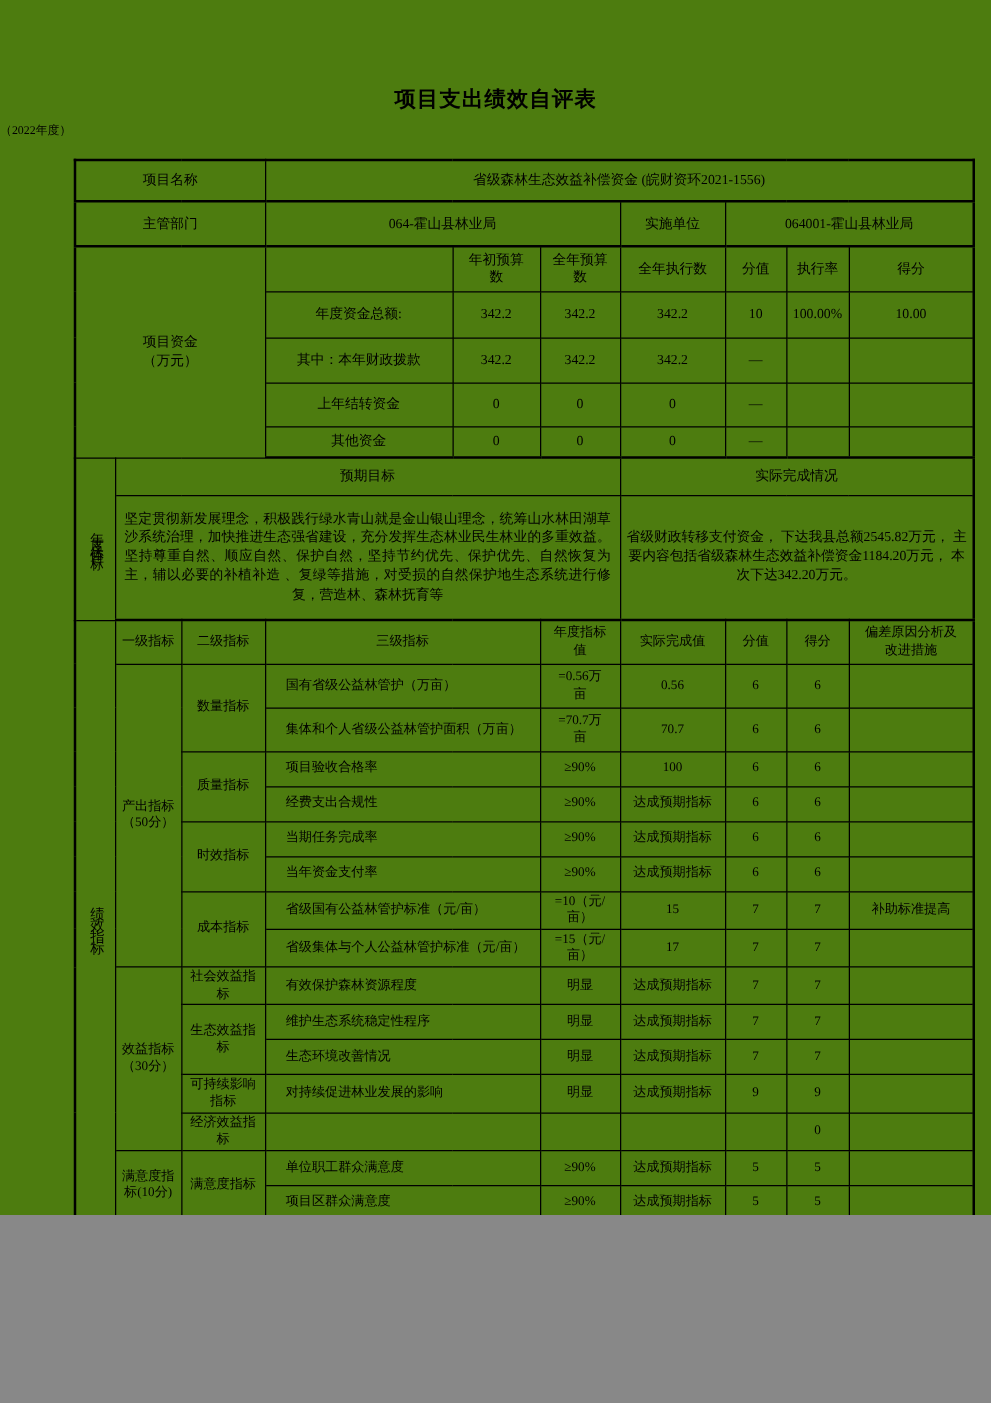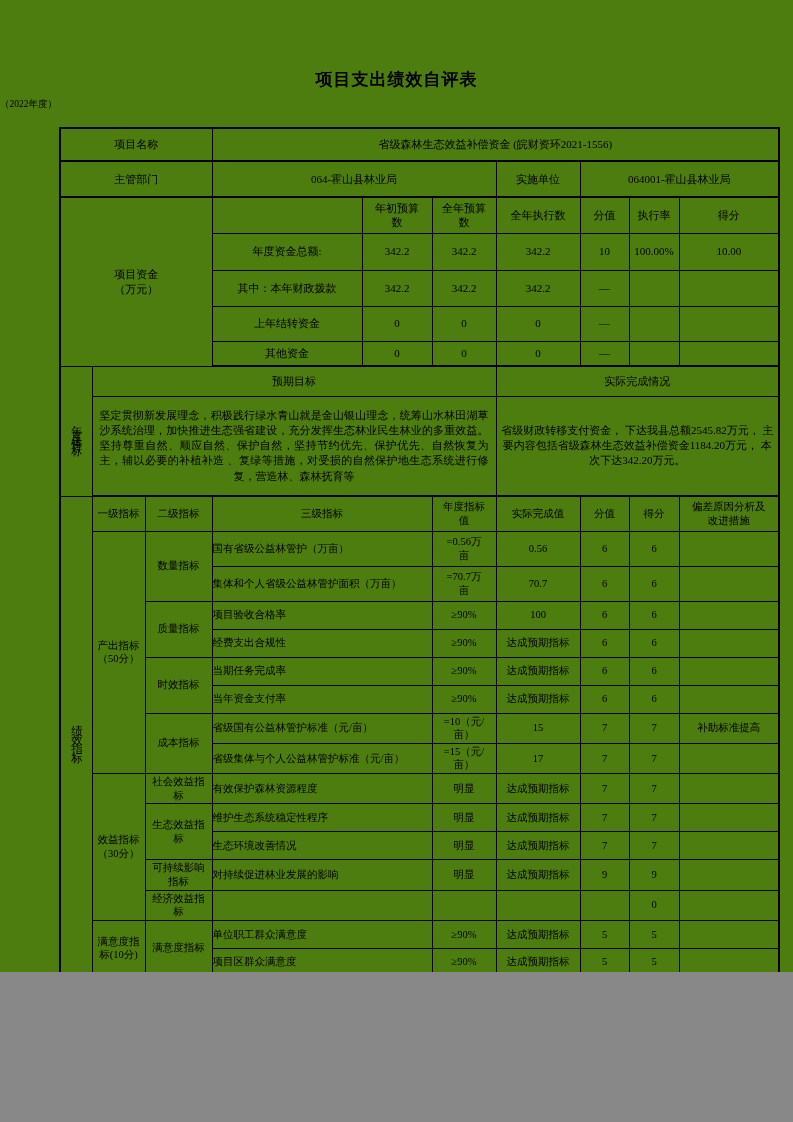--- a/index.html
+++ b/index.html
@@ -22,21 +22,21 @@
     margin-left:22px;
   }
   td{
     border:1px solid #000;
     font-size:11px;line-height:1.3;
     text-align:center;vertical-align:middle;
     padding:1px 2px;overflow:hidden;
     white-space:pre-line;
   }
   tr.sep td{border-bottom-width:2px;}
-  td.left{text-align:left;padding-left:0;}
+  td.left{text-align:left;padding-left:16px;}
   td.vert span{
     writing-mode:vertical-rl;text-orientation:upright;
     letter-spacing:4px;display:inline-block;line-height:1;
   }
   td.vert span.wide{letter-spacing:9px;font-size:11.5px;}
   .ind td{font-size:10.5px;}
   td.goal-expected{
     text-align:justify;text-align-last:center;
     padding:4px 7px;line-height:1.38;
   }

